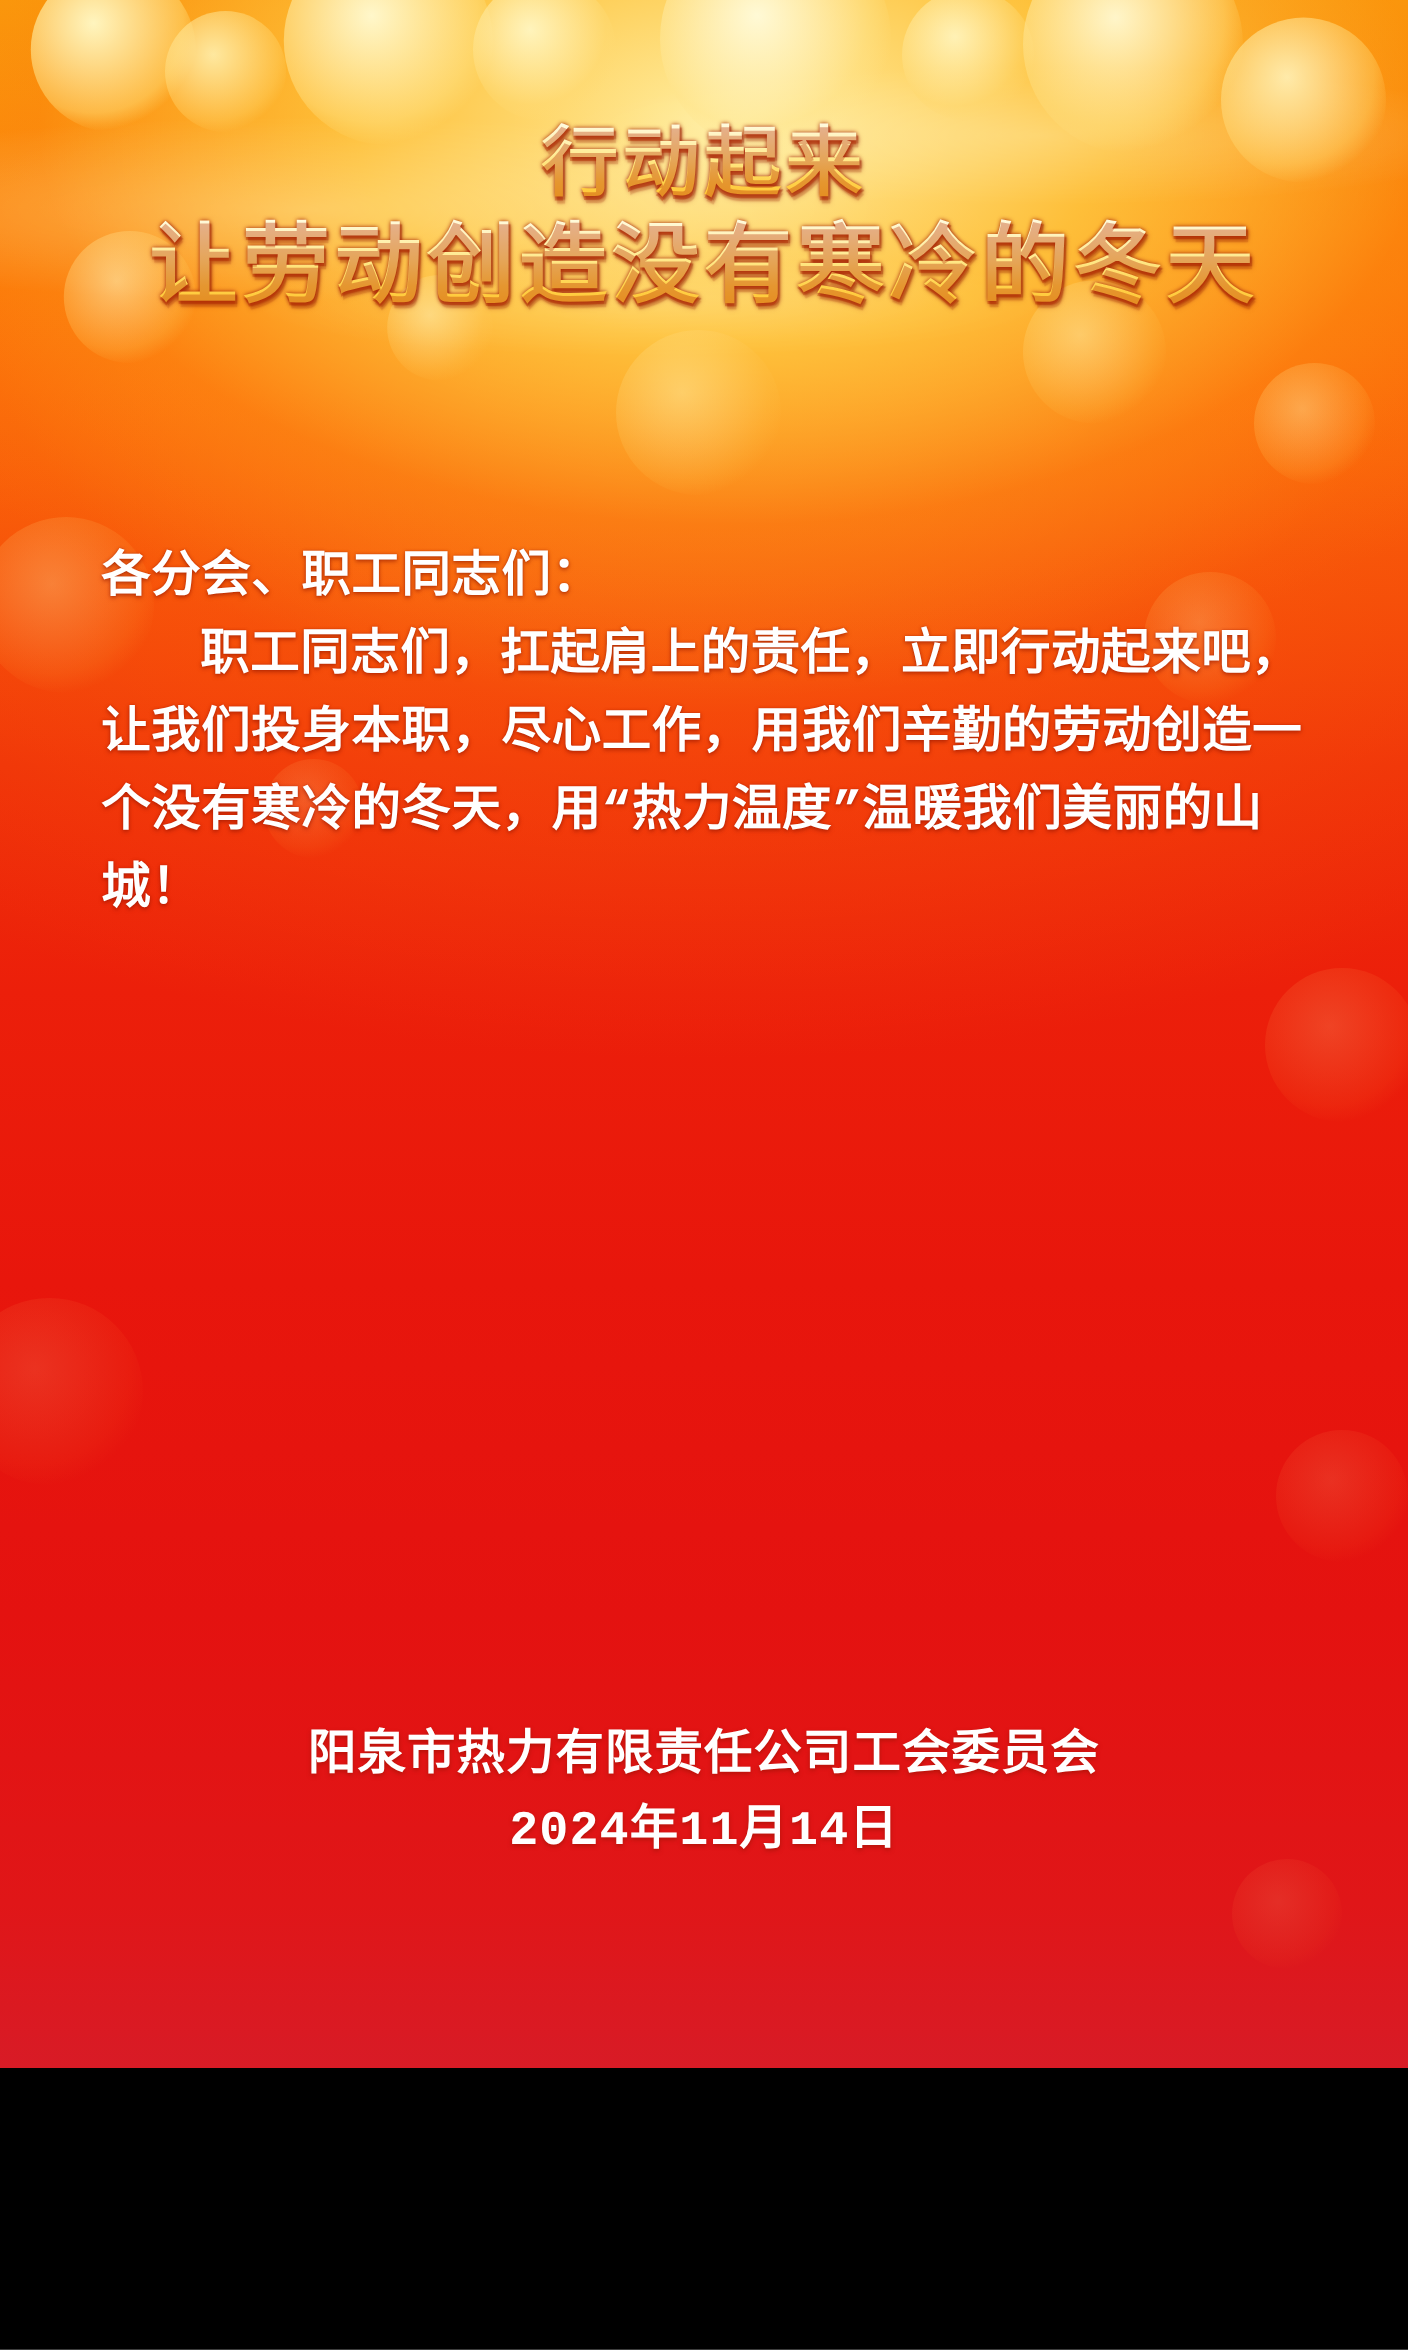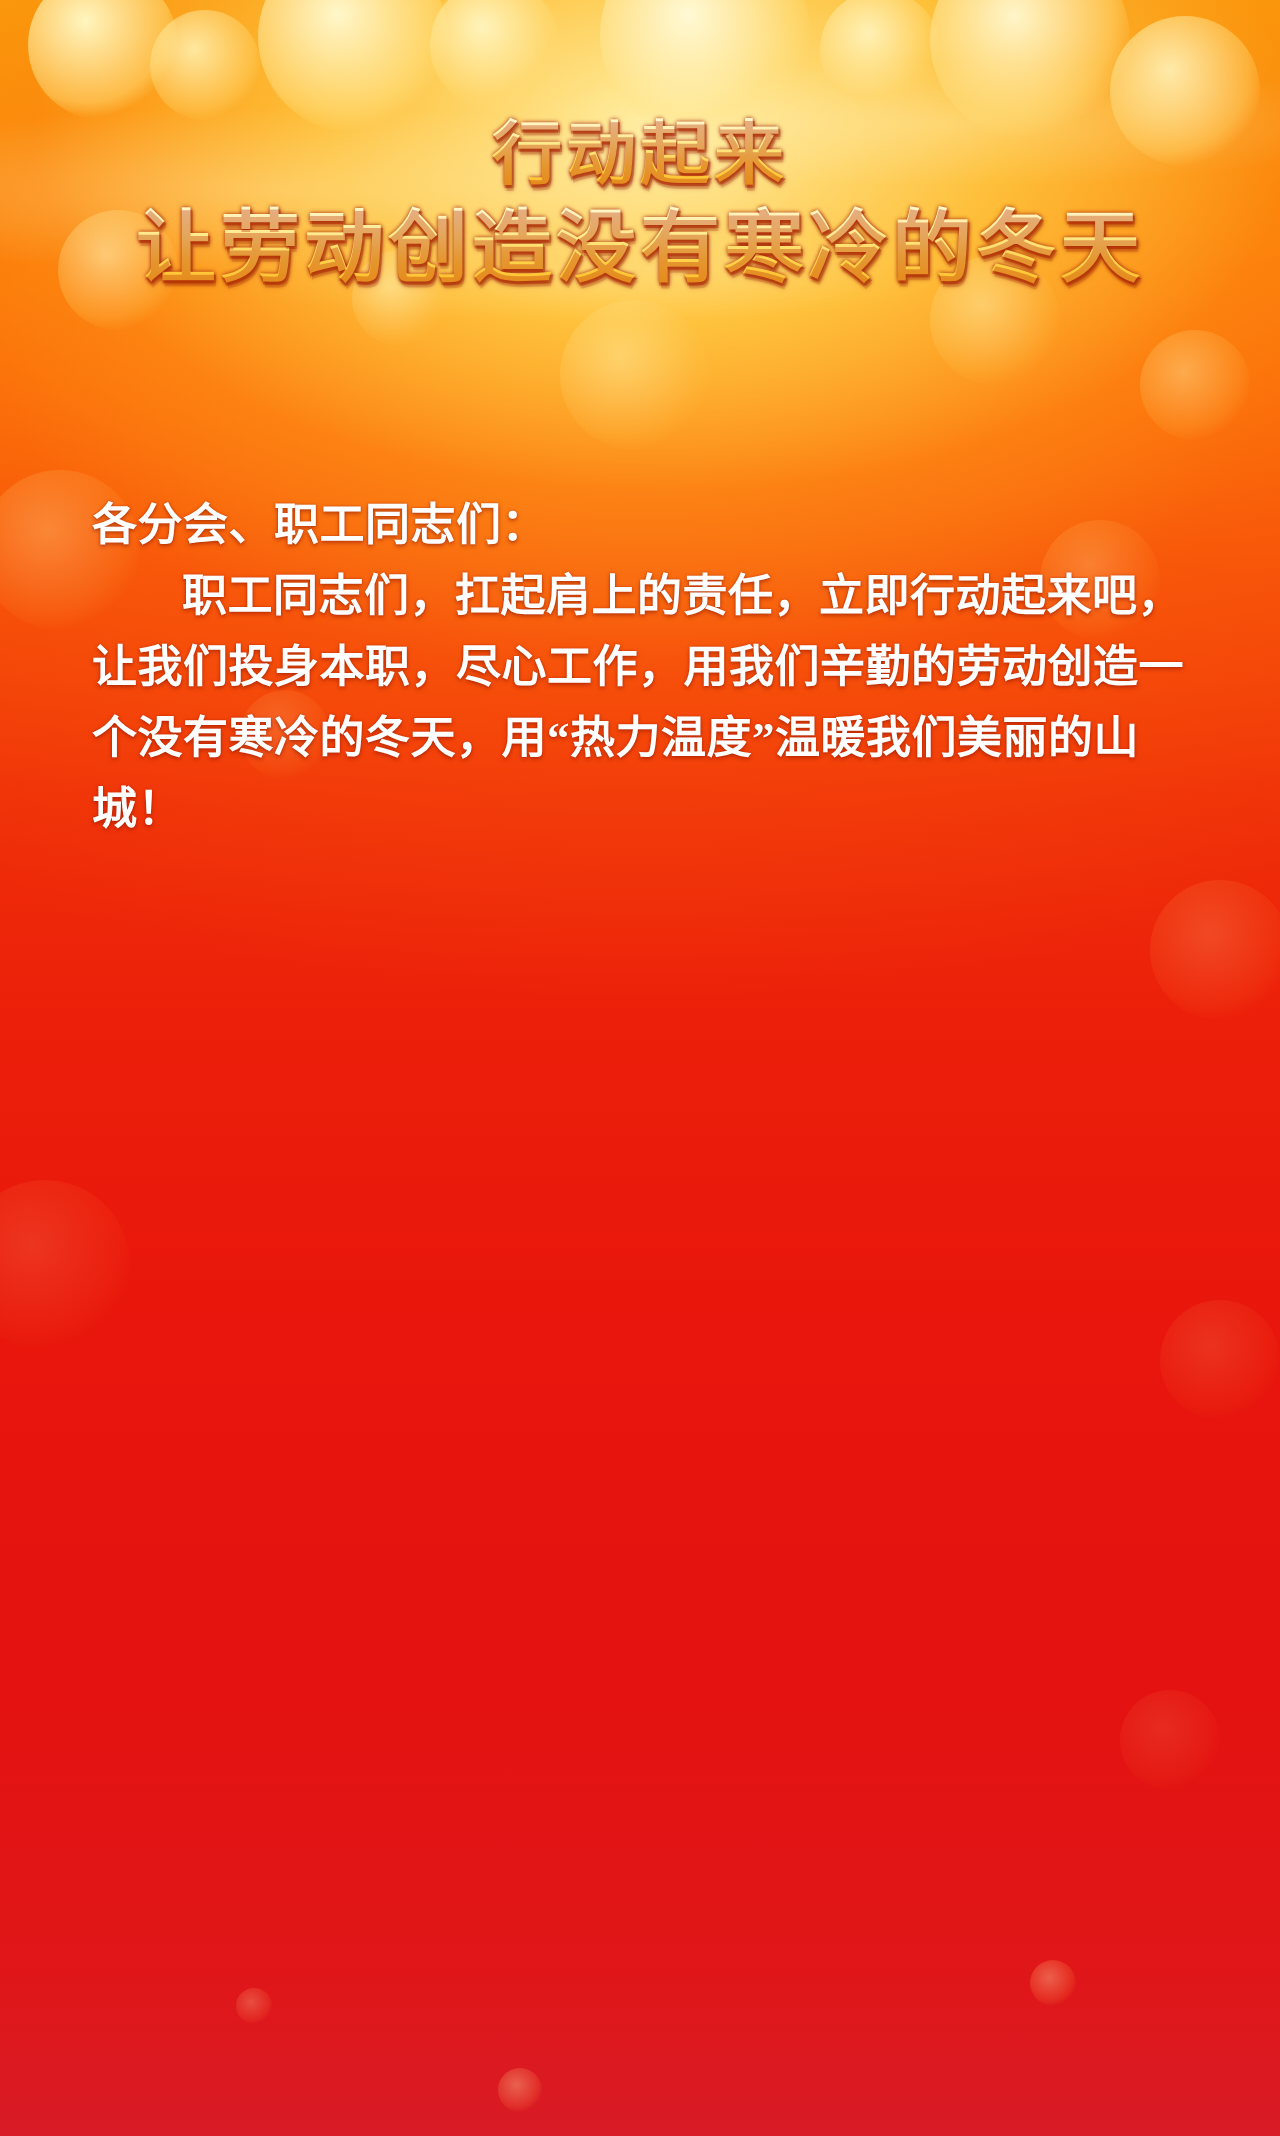--- a/index.html
+++ b/index.html
@@ -3,23 +3,23 @@
 <meta charset="utf-8">
 <style>
   html, body {
     margin: 0;
     padding: 0;
     background: #000;
   }
   .poster {
     position: relative;
     width: 1280px;
-    height: 2136px;
+    height: 1880px;
     overflow: hidden;
-    font-family: Liberation Serif, serif;
+    font-family: Liberation Mono, monospace;
     
     background:
       radial-gradient(ellipse 900px 520px at 52% 6%, rgba(255,243,170,0.95) 0%, rgba(255,205,70,0.75) 38%, rgba(255,140,20,0.25) 70%, rgba(255,90,10,0) 100%),
       radial-gradient(ellipse 1200px 700px at 50% 14%, rgba(255,180,40,0.75) 0%, rgba(255,110,15,0.35) 55%, rgba(240,50,10,0) 100%),
       linear-gradient(180deg,
         #f7a908 0%,
         #f98a06 11%,
         #f96a06 19%,
         #f44a07 27%,
         #ef2f08 37%,
@@ -168,14 +168,18 @@
   <div class="headline">
     <div class="line1">行动起来</div>
     <div class="line2">让劳动创造没有寒冷的冬天</div>
   </div>
 
   <div class="body-copy">
     <p>各分会、职工同志们：</p>
     <p class="indent">职工同志们，扛起肩上的责任，立即行动起来吧，让我们投身本职，尽心工作，用我们辛勤的劳动创造一个没有寒冷的冬天，用“热力温度”温暖我们美丽的山城！</p>
   </div>
 
+  <div class="signature">
+    <div class="org">阳泉市热力有限责任公司工会委员会</div>
+    <div class="date">2024年11月14日</div>
+  </div>
 
 </div>
 
 </body></html>

